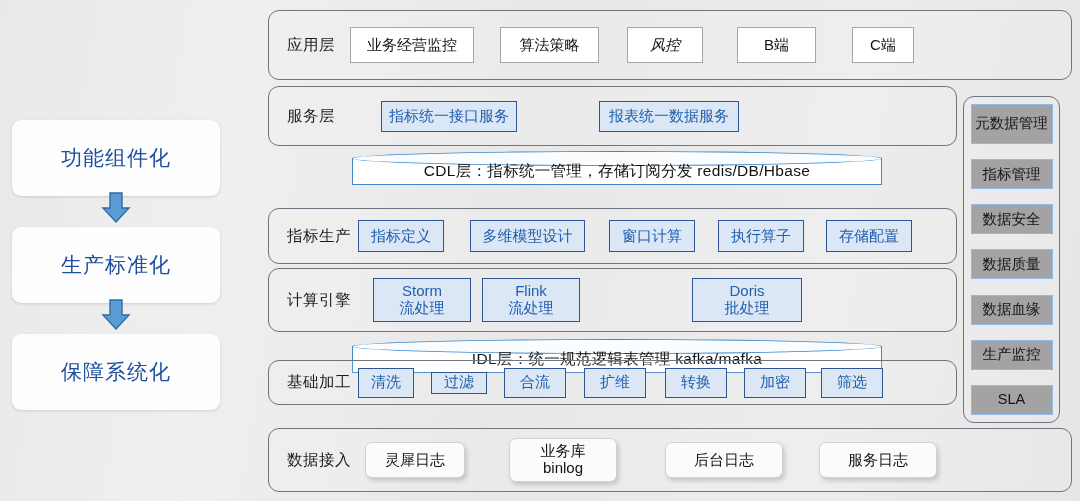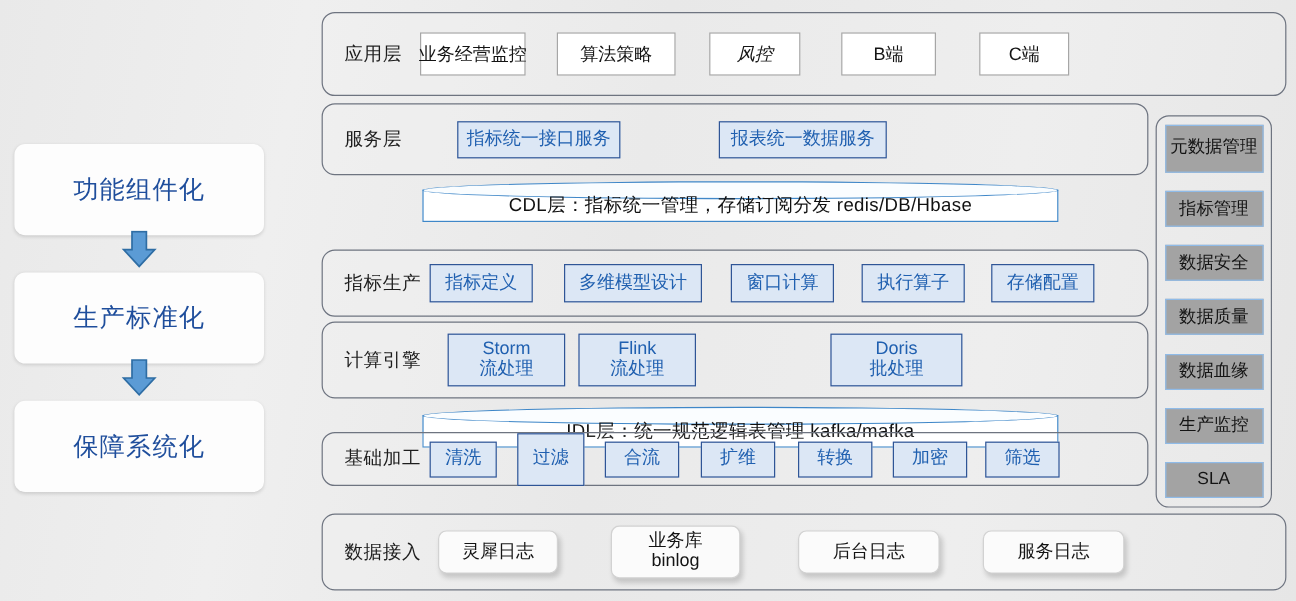--- a/index.html
+++ b/index.html
@@ -135,25 +135,25 @@
       <polygon points="9,1 21,1 21,16 28,16 15,30 2,16 9,16" fill="#5b9bd5" stroke="#2e6da4" stroke-width="1.4"></polygon>
     </svg>
   </div>
   <div class="pillar p3">
     <span>保障系统化</span>
   </div>
 
   <div class="row r-app">
     <span class="row-label">应用层</span>
     <div class="items" style="margin-left:15px;">
-      <div class="box box-white" style="width:88px;">业务经营监控</div>
+      <div class="box box-white" style="width:124px;">业务经营监控</div>
       <div class="box box-white" style="width:99px;margin-left:26px;">算法策略</div>
       <div class="box box-white" style="width:76px;margin-left:28px;font-style:italic;">风控</div>
       <div class="box box-white" style="width:79px;margin-left:34px;">B端</div>
-      <div class="box box-white" style="width:75px;margin-left:36px;">C端</div>
+      <div class="box box-white" style="width:62px;margin-left:36px;">C端</div>
     </div>
   </div>
 
   <div class="row r-svc">
     <span class="row-label">服务层</span>
     <div class="items" style="margin-left:46px;">
       <div class="box box-blue svc" style="width:136px;">指标统一接口服务</div>
       <div class="box box-blue svc" style="width:140px;margin-left:82px;">报表统一数据服务</div>
     </div>
   </div>
@@ -196,21 +196,21 @@
   <div class="cyl cyl-idl">
     <div class="cyl-body"></div>
     <div class="cyl-top"></div>
     <div class="cyl-txt">IDL层：统一规范逻辑表管理 kafka/mafka</div>
   </div>
 
   <div class="row r-basic">
     <span class="row-label">基础加工</span>
     <div class="items" style="margin-left:7px;">
       <div class="box box-blue" style="width:56px;height:30px;">清洗</div>
-      <div class="box box-blue" style="width:56px;height:44px;margin-left:17px;">过滤</div>
+      <div class="box box-blue" style="width:56px;height:22px;margin-left:17px;">过滤</div>
       <div class="box box-blue" style="width:62px;height:30px;margin-left:17px;">合流</div>
       <div class="box box-blue" style="width:62px;height:30px;margin-left:18px;">扩维</div>
       <div class="box box-blue" style="width:62px;height:30px;margin-left:19px;">转换</div>
       <div class="box box-blue" style="width:62px;height:30px;margin-left:17px;">加密</div>
       <div class="box box-blue" style="width:62px;height:30px;margin-left:15px;">筛选</div>
     </div>
   </div>
 
   <div class="row r-ingest">
     <span class="row-label">数据接入</span>

